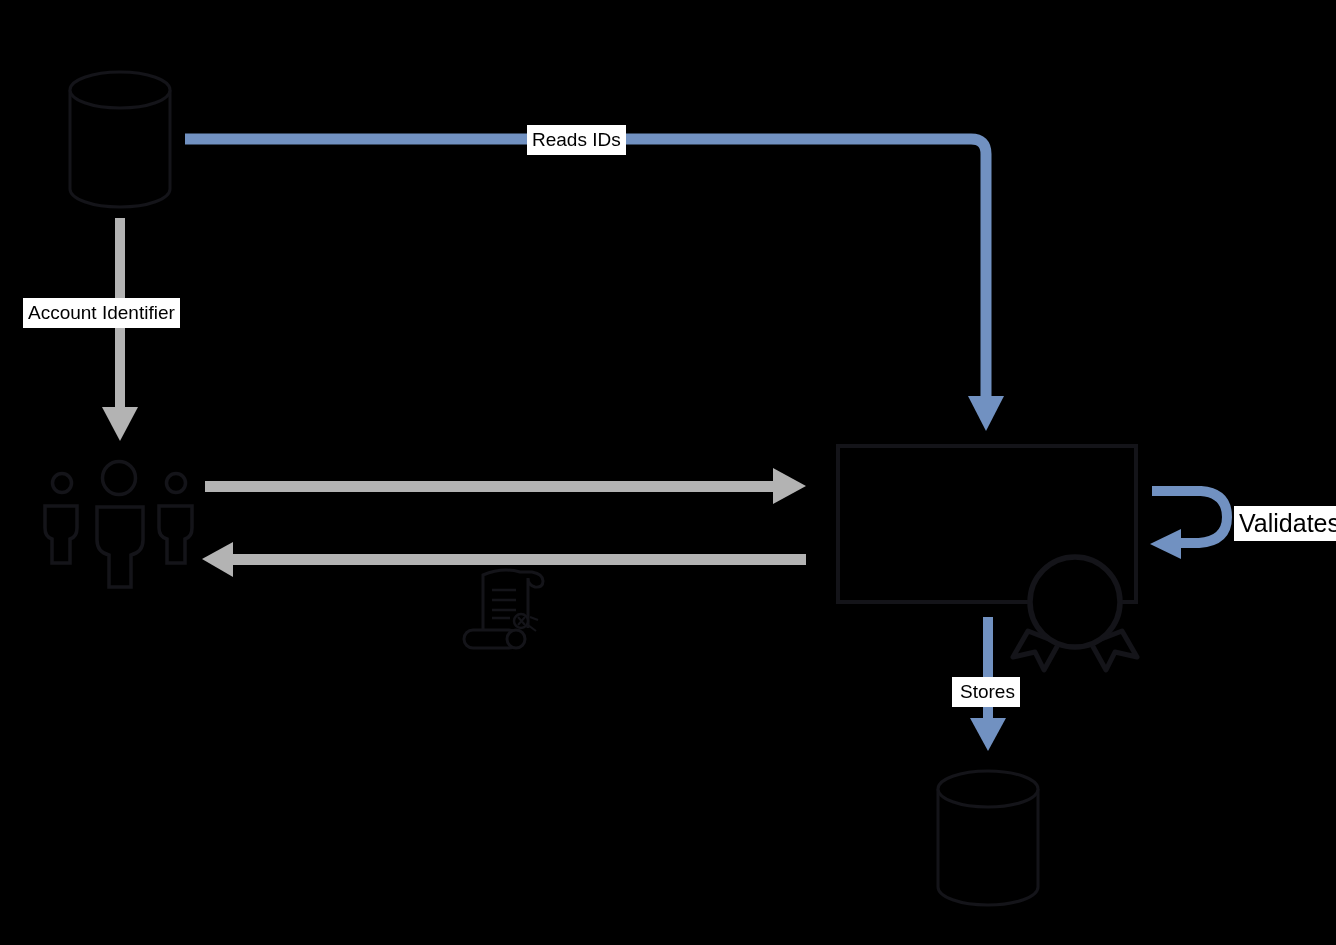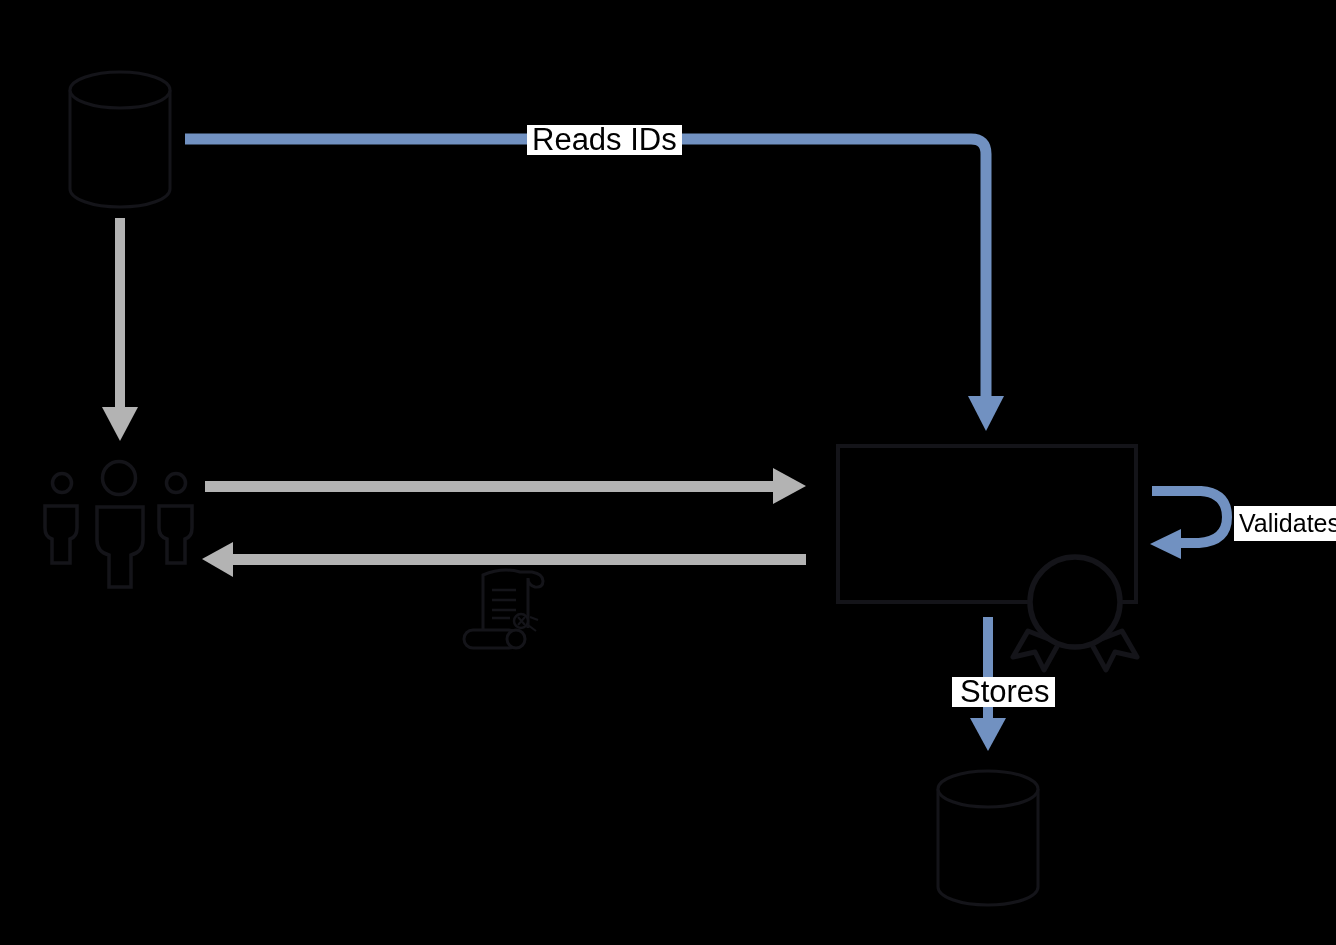--- a/index.html
+++ b/index.html
@@ -32,21 +32,21 @@
     fill: none;
     stroke: var(--flow-blue, #7191c1);
   }
   .blue-fill { fill: var(--flow-blue, #7191c1); }
   .gray-fill { fill: var(--flow-gray, #b3b3b3); }
   
   .chip {
     position: absolute;
     background: var(--label-bg, #ffffff);
     color: var(--label-text, #000000);
-    font-size: 31px;
+    font-size: 19px;
     line-height: 26px;
     padding: 2px 5px;
     white-space: nowrap;
   }
   .chip.acme {
     font-weight: bold;
     font-size: 25px;
     line-height: 29.5px;
     text-align: center;
     padding: 0 3px;
@@ -125,19 +125,20 @@
 
     <g>
       <path class="shape" stroke-width="3" d="M938,789 V887 A50,18 0 0 0 1038,887 V789"></path>
       <ellipse class="shape" stroke-width="3" cx="988" cy="789" rx="50" ry="18"></ellipse>
     </g>
 
   </svg>
 
   <div class="chip" style="left:527px; top:125px;">Reads IDs</div>
 
+  <div class="chip" style="left:23px; top:298px;">Account Identifier</div>
 
 
   <div class="chip validates" style="left:1234px; top:506px;">Validates</div>
 
   <div class="chip" style="left:952px; top:677px;padding-left:8px;">Stores</div>
 
 </div>
 
 </body></html>

